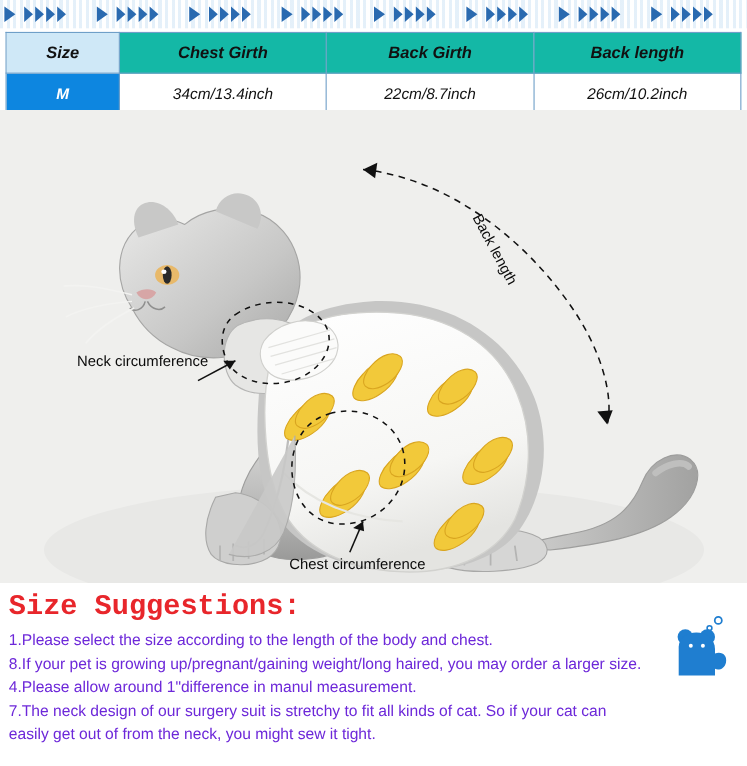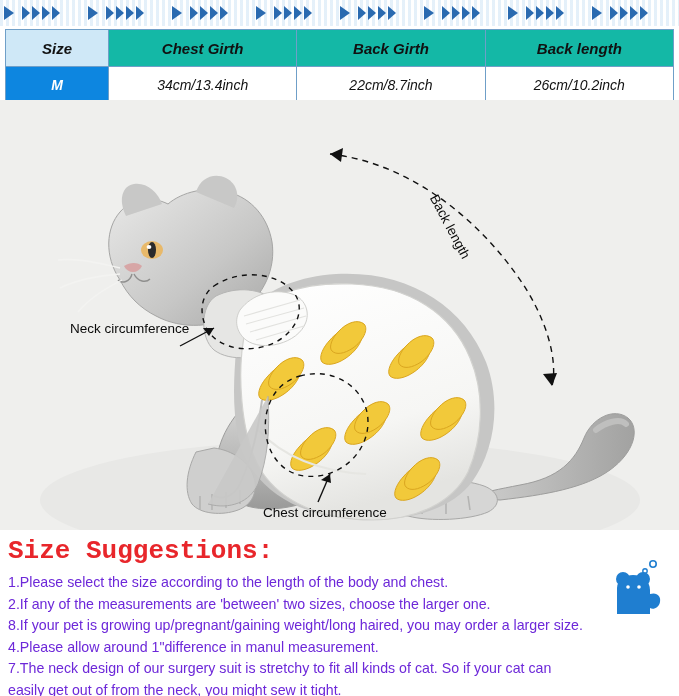--- a/index.html
+++ b/index.html
@@ -354,19 +354,18 @@
         <path d="M8,30 C8,22 16,17 24,17 C33,17 41,23 41,32 L41,56 L8,56 Z"></path>
         <path d="M41,36 C48,34 52,38 51,44 C50,50 44,52 41,50 Z"></path>
       </g>
       <circle cx="19" cy="29" r="1.8" fill="#ffffff"></circle>
       <circle cx="30" cy="29" r="1.8" fill="#ffffff"></circle>
     </svg>
   </div>
 
   <ul class="sugg-list">
     <li>1.Please select the size according to the length of the body and chest.</li>
-    <li>2.If any of the measurements are 'between' two sizes, choose the larger one.</li>
     <li>8.If your pet is growing up/pregnant/gaining weight/long haired, you may order a larger size.</li>
     <li>4.Please allow around 1"difference in manul measurement.</li>
     <li>7.The neck design of our surgery suit is stretchy to fit all kinds of cat. So if your cat can</li>
     <li>easily get out of from the neck, you might sew it tight.</li>
   </ul>
 </div>
 
 </body></html>

